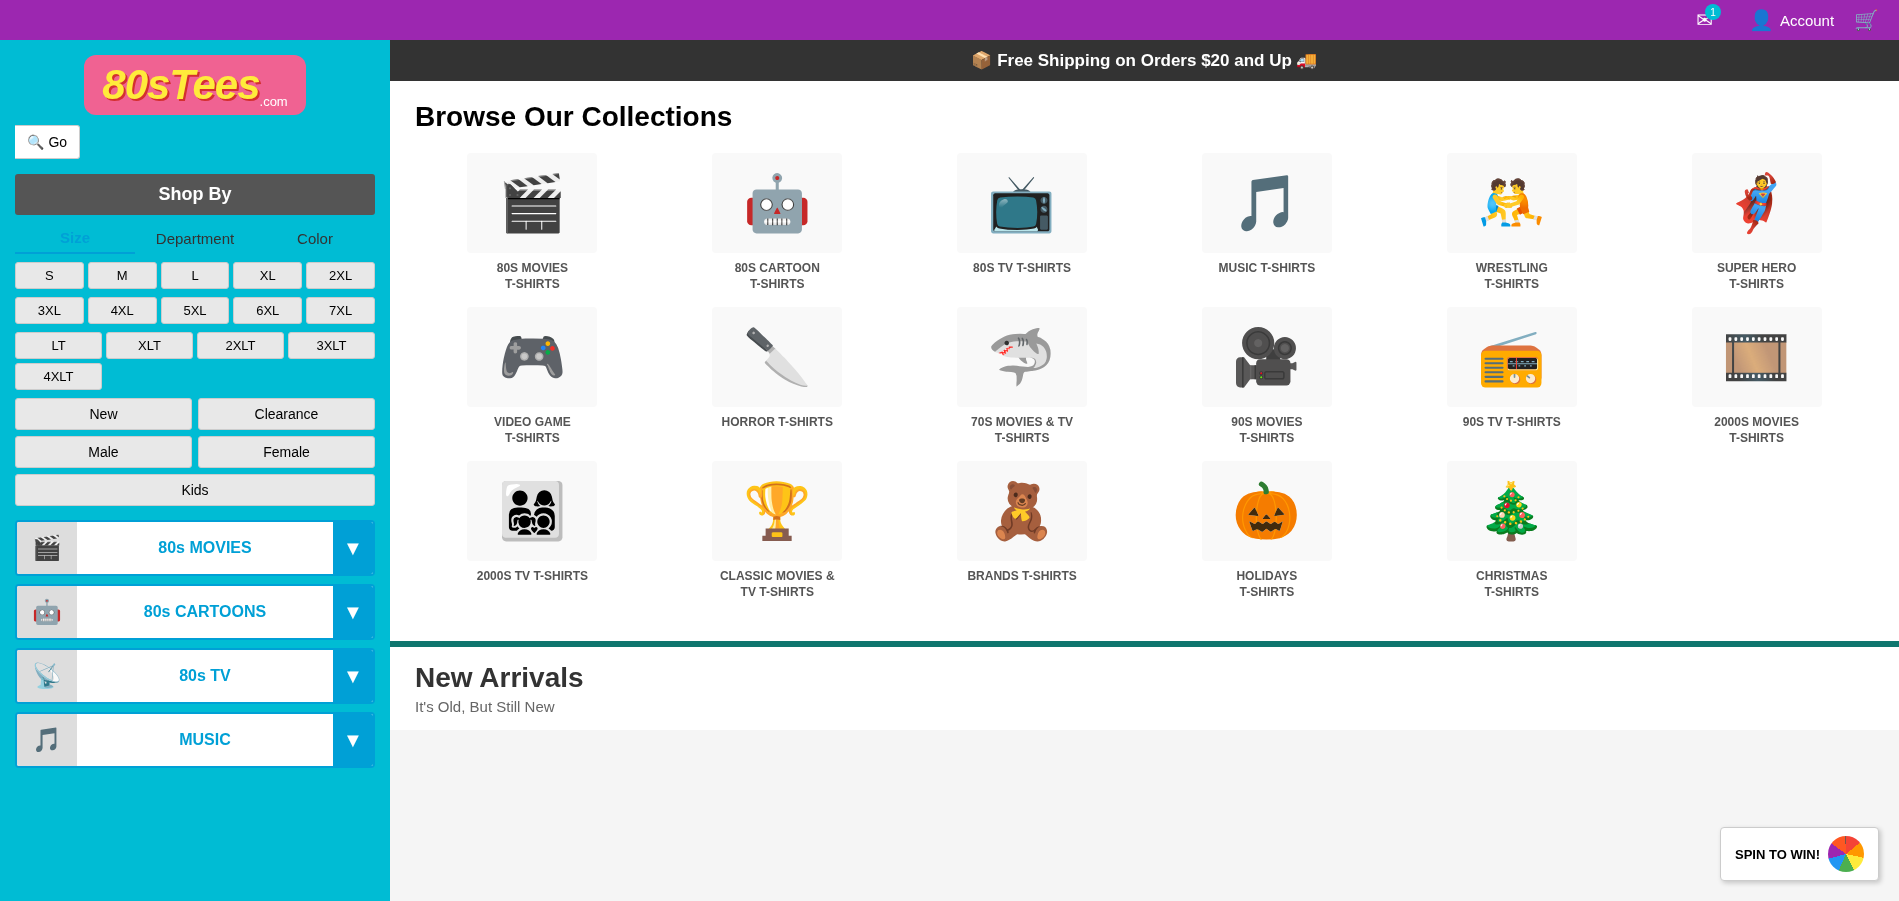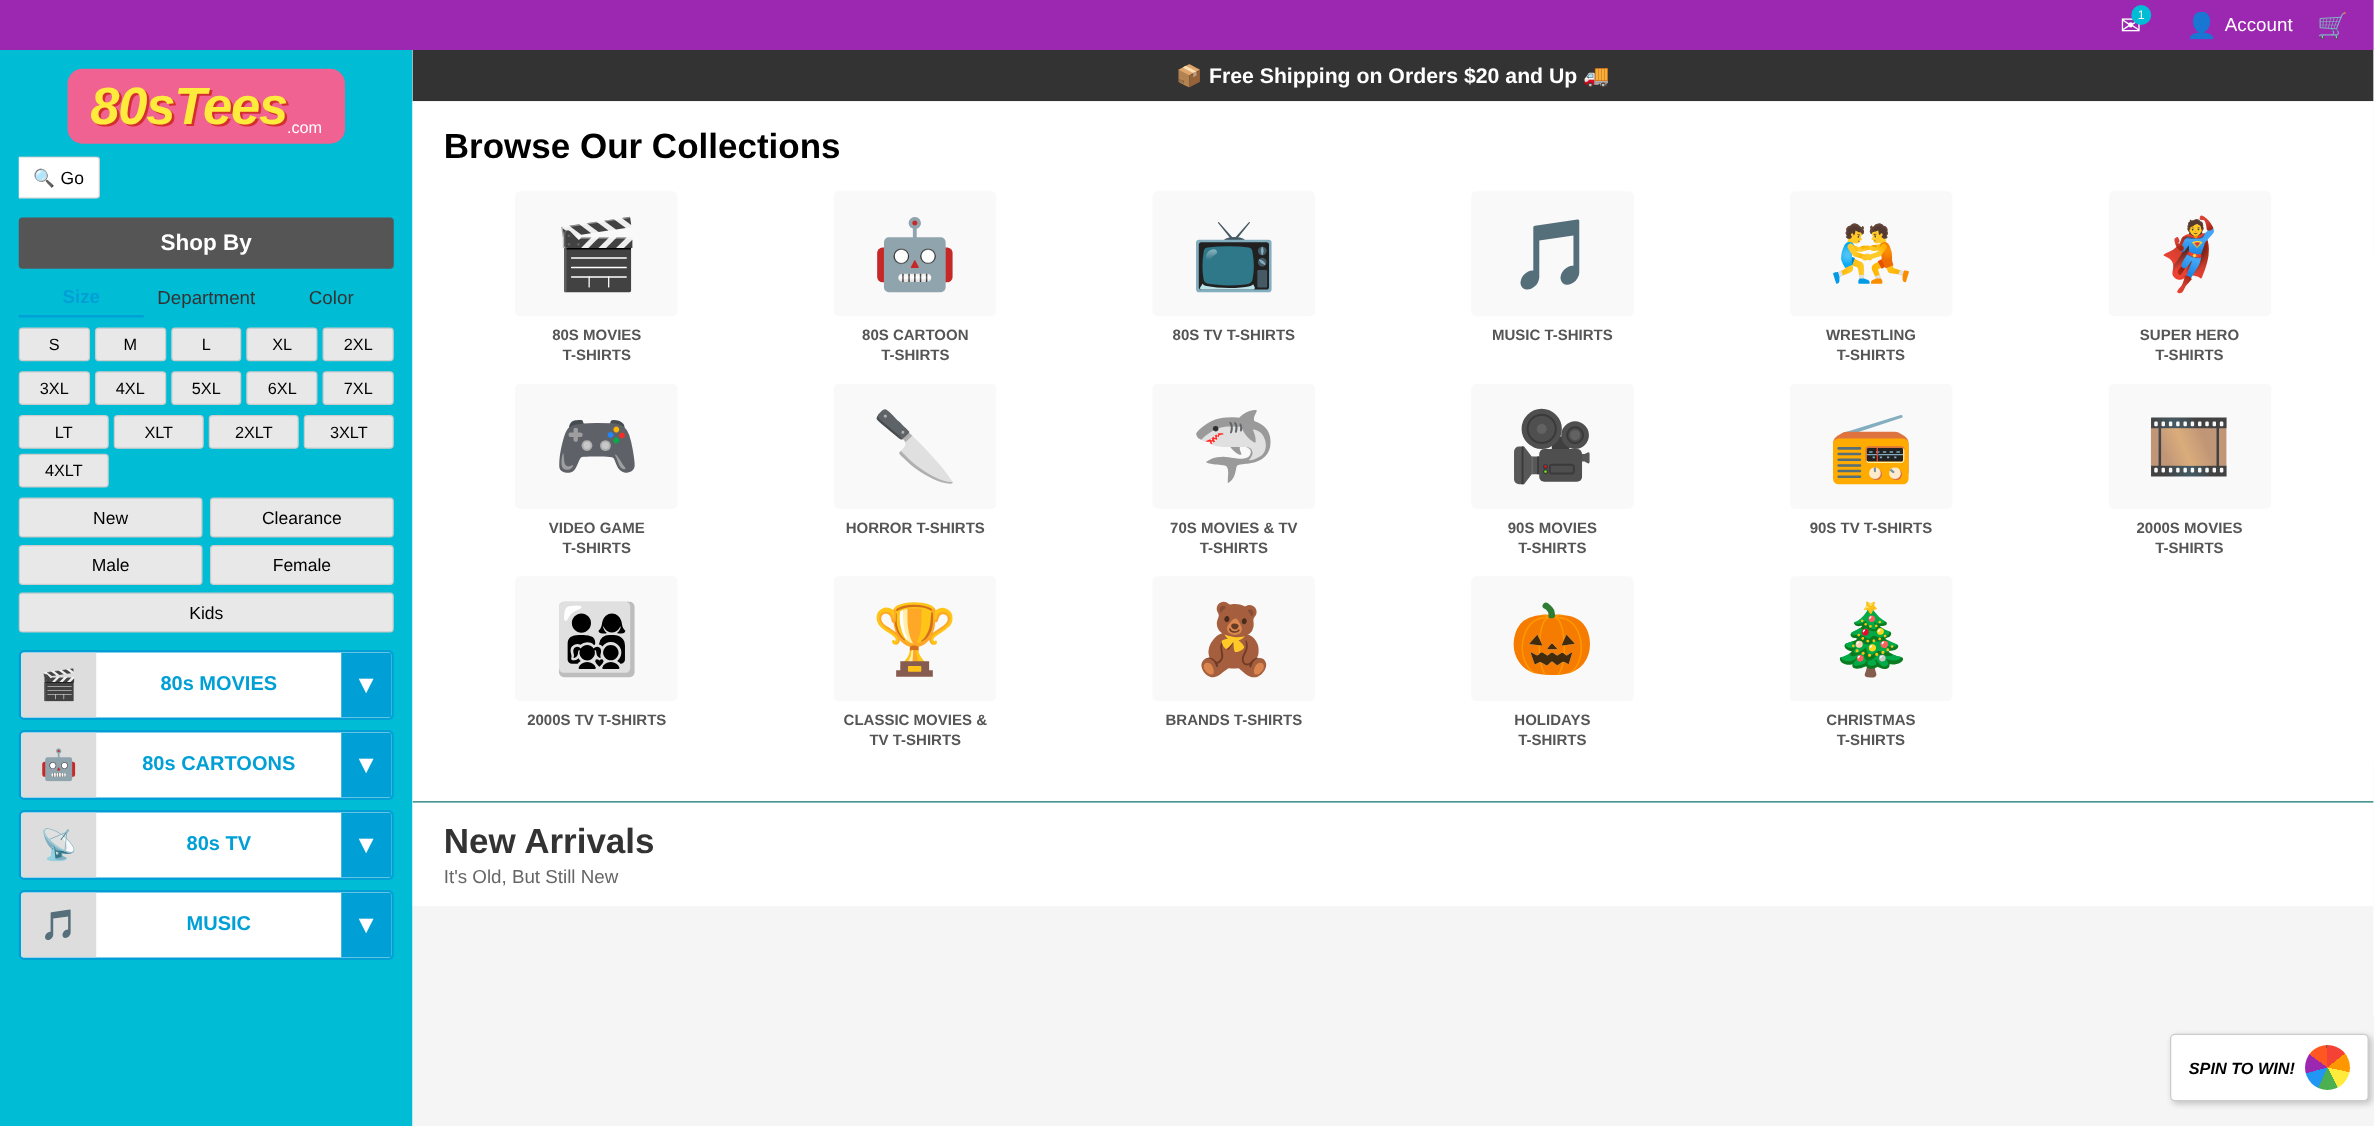--- a/index.html
+++ b/index.html
@@ -37,21 +37,21 @@
 
     
     .main-layout {
       display: flex;
       flex: 1;
       overflow: hidden;
     }
 
     
     .sidebar {
-      width: 330px;
+      width: 390px;
       background: #00bcd4;
       flex-shrink: 0;
       display: flex;
       flex-direction: column;
       overflow-y: auto;
     }
     .sidebar-logo {
       padding: 15px 20px 10px;
       display: flex;
       align-items: center;
@@ -264,50 +264,49 @@
       font-weight: bold;
       color: #555;
       text-transform: uppercase;
       line-height: 1.3;
     }
 
     
     .new-arrivals {
       padding: 15px 25px;
       background: white;
-      border-top: 1px solid #0f766e;
+      border-top: 6px solid #0f766e;
     }
     .new-arrivals-title {
       font-size: 28px;
       font-weight: bold;
       color: #333;
     }
     .new-arrivals-sub {
       font-size: 15px;
       color: #666;
       margin-top: 4px;
     }
 
     
     .spin-btn {
       position: fixed;
       bottom: 20px;
-      right: 4px;
+      right: 20px;
       background: white;
       border: 1px solid #ccc;
       border-radius: 4px;
       padding: 8px 14px;
       display: flex;
       align-items: center;
       gap: 8px;
       cursor: pointer;
       font-size: 13px;
       font-weight: bold;
       box-shadow: 2px 2px 5px rgba(0,0,0,0.2);
-      font-style: italic;
     }
     .spin-wheel {
       width: 36px;
       height: 36px;
       border-radius: 50%;
       background: conic-gradient(
         #f44336 0deg 51deg,
         #ff9800 51deg 102deg,
         #ffeb3b 102deg 153deg,
         #4caf50 153deg 204deg,

